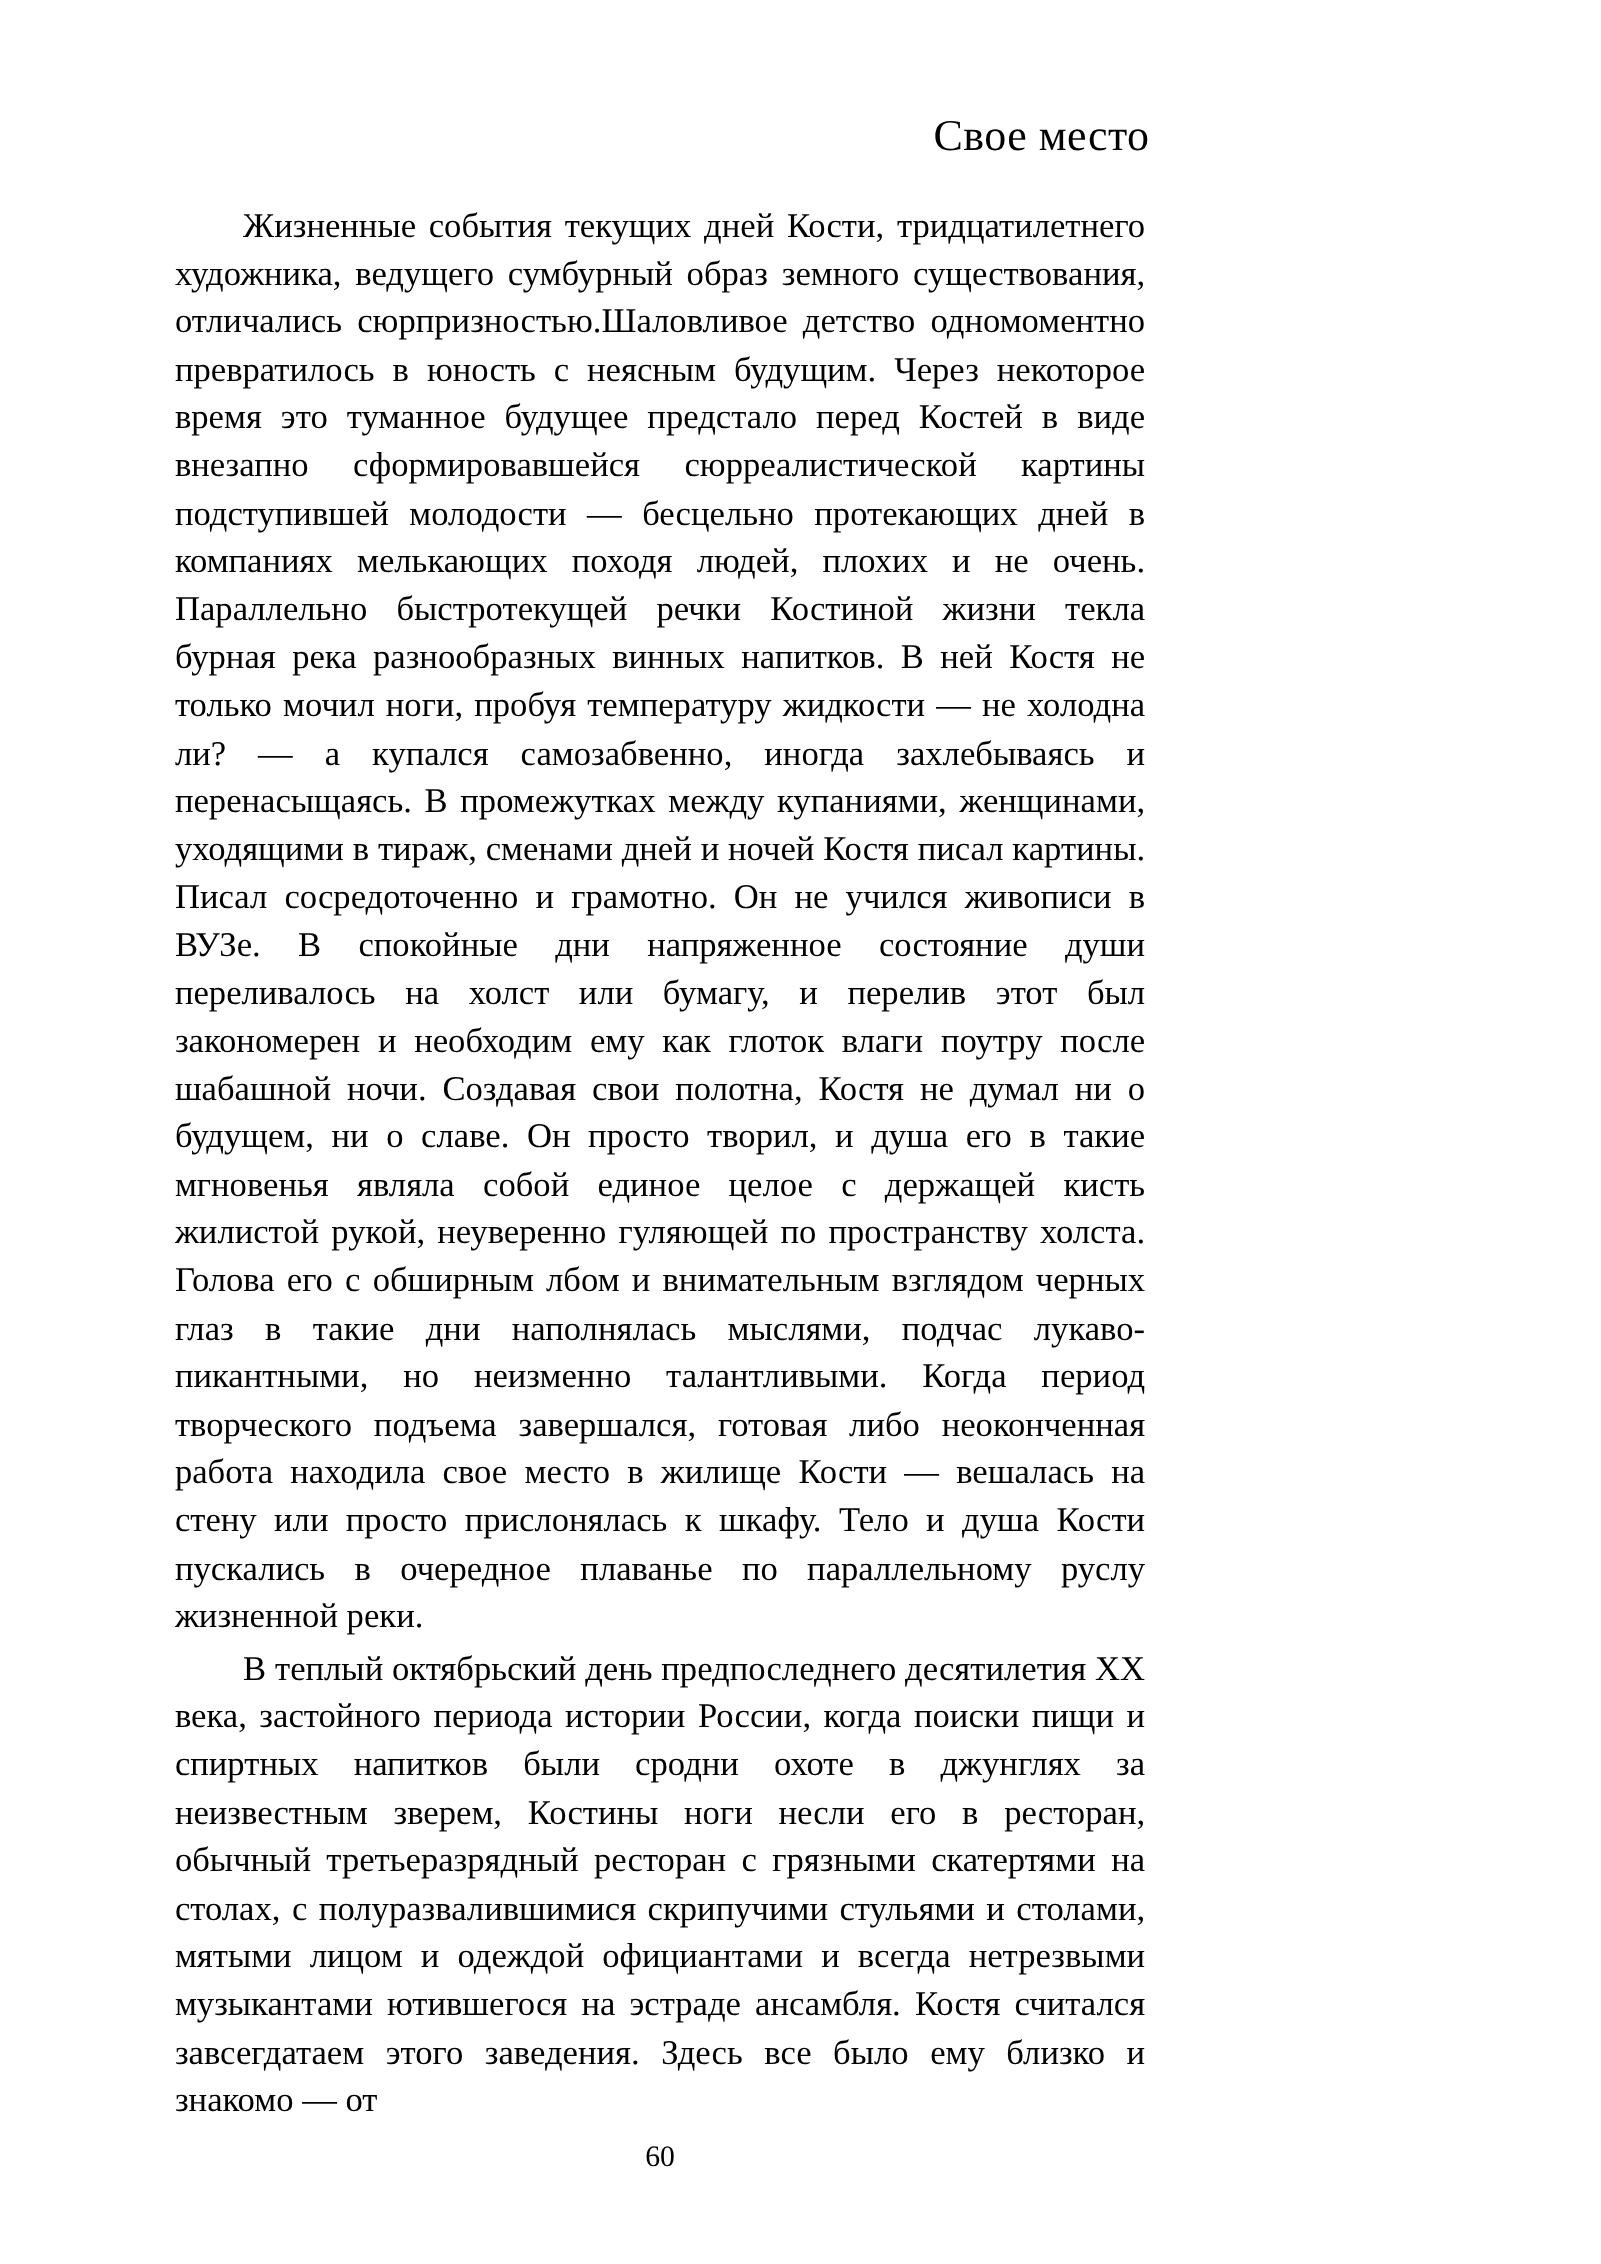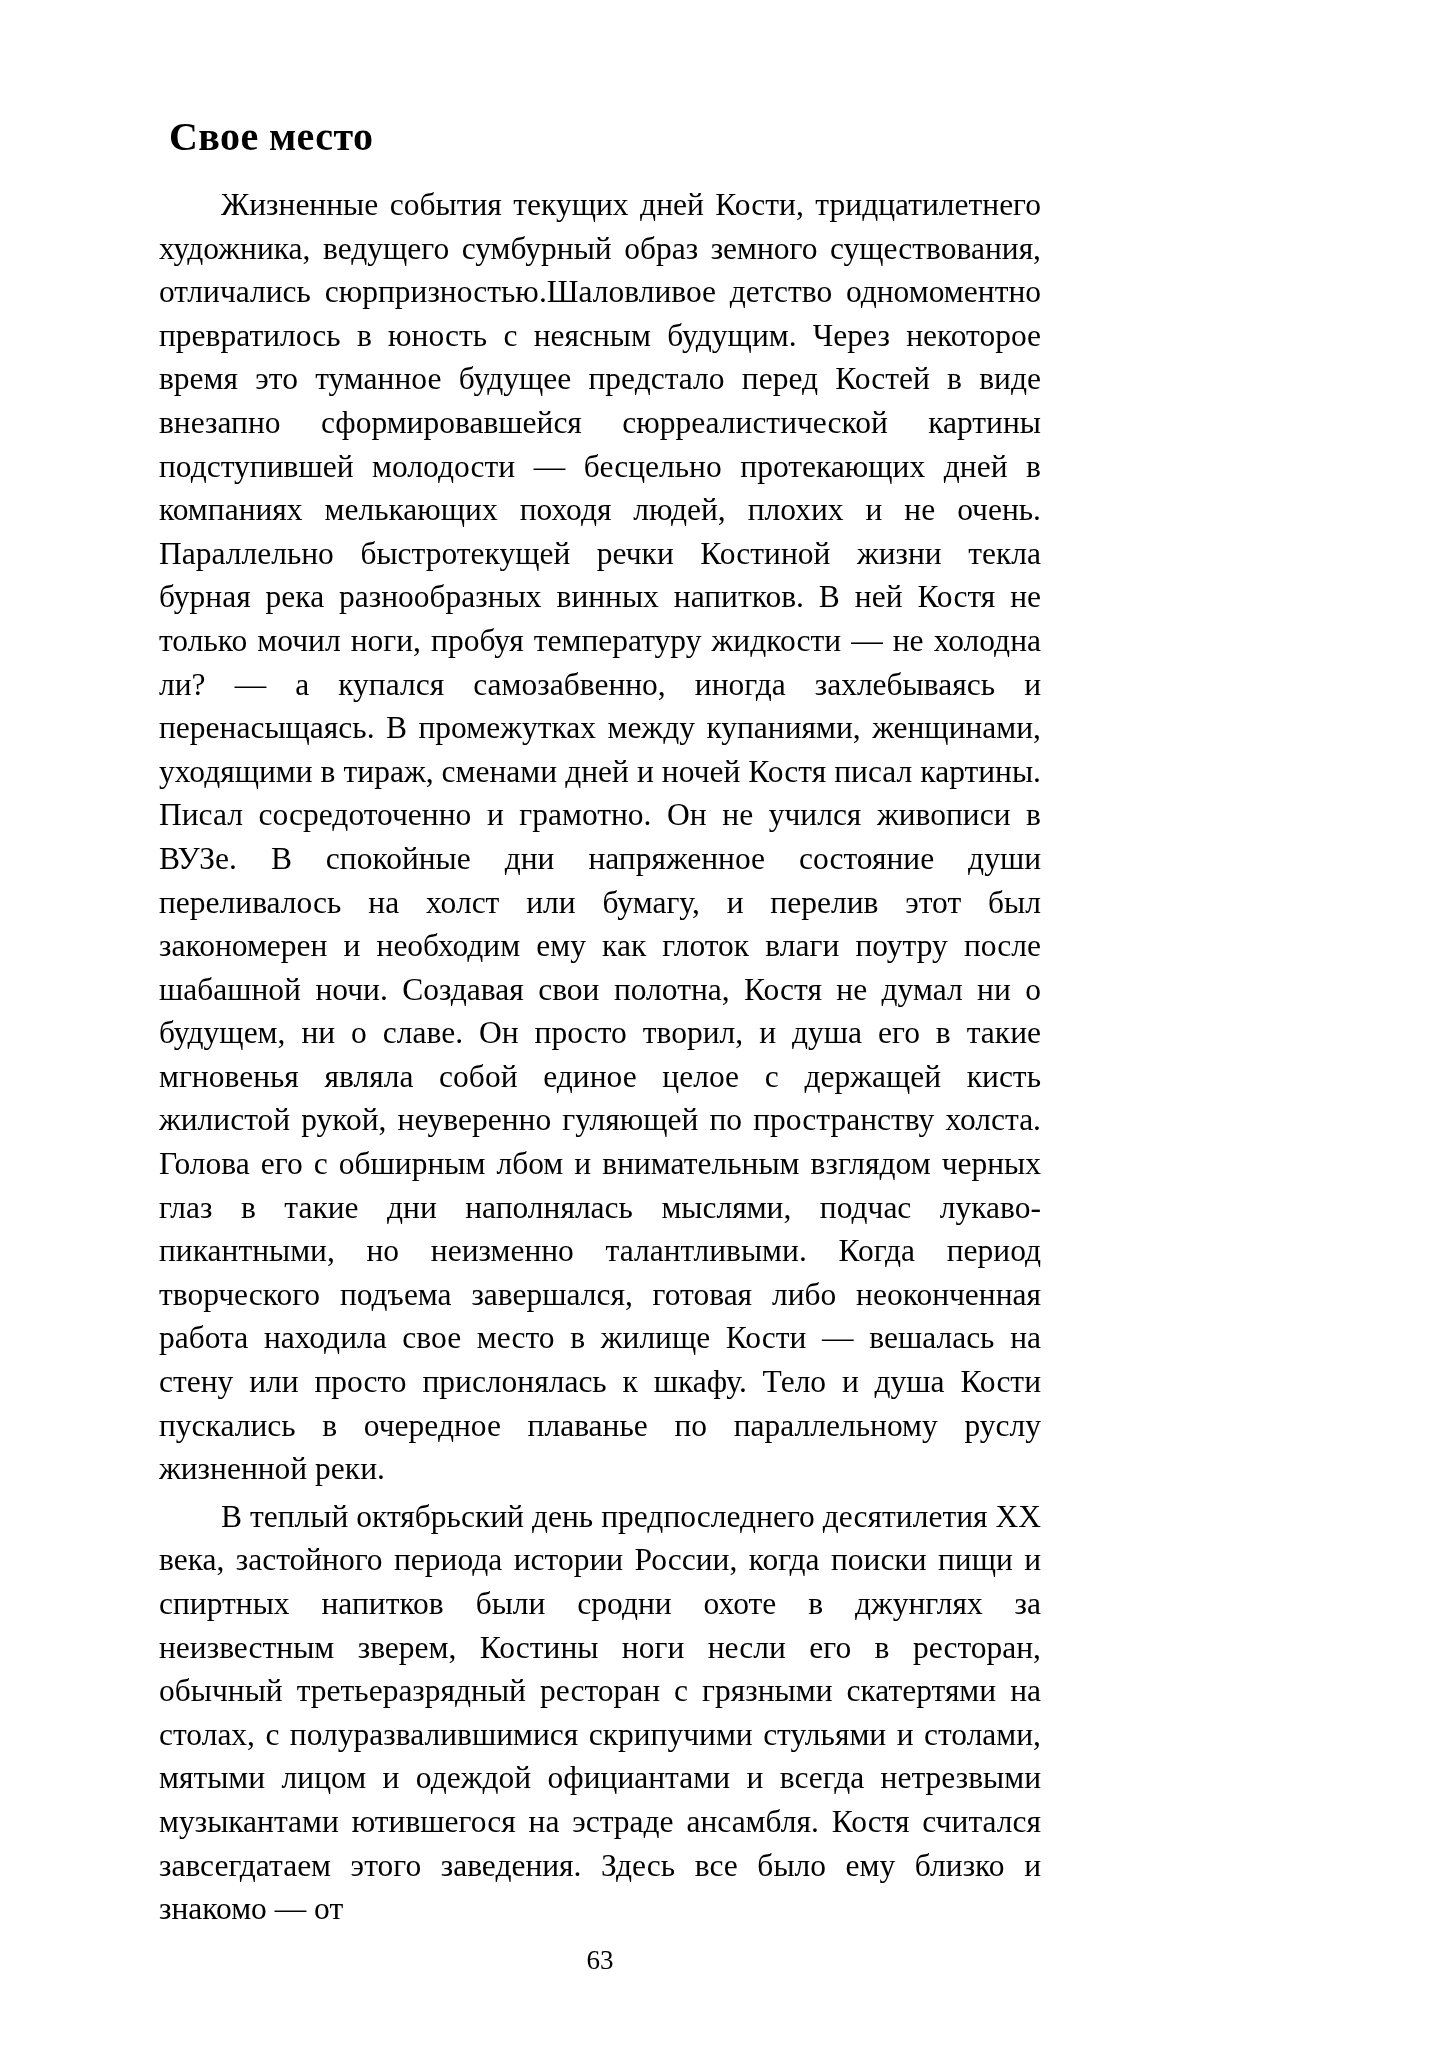--- a/index.html
+++ b/index.html
@@ -17,24 +17,24 @@
     font-family: "Liberation Serif", "DejaVu Serif", serif;
     color: #000000;
   }
   .content {
     position: absolute;
     left: 155px;
     top: 0;
     width: 890px;
   }
   .doc-title {
-    margin: 14px;
+    margin: 0;
     padding: 0;
-    text-align: left;
-    font-weight: bold;
+    text-align: right;
+    font-weight: normal;
     font-size: 40px;
     line-height: 1.0;
     letter-spacing: 0.4px;
     position: absolute;
     top: 103px;
     left: 0;
     width: 890px;
   }
   .body-text {
     position: absolute;
@@ -73,16 +73,16 @@
 <div class="page">
   <div class="content">
 
     <h1 class="doc-title">Свое место</h1>
 
     <div class="body-text">
       <p class="para">Жизненные события текущих дней Кости, тридцатилетнего художника, ведущего сумбурный образ земного существования, отличались сюрпризностью.Шаловливое детство одномоментно превратилось в юность с неясным будущим. Через некоторое время это туманное будущее предстало перед Костей в виде внезапно сформировавшейся сюрреалистической картины подступившей молодости — бесцельно протекающих дней в компаниях мелькающих походя людей, плохих и не очень. Параллельно быстротекущей речки Костиной жизни текла бурная река разнообразных винных напитков. В ней Костя не только мочил ноги, пробуя температуру жидкости — не холодна ли? — а купался самозабвенно, иногда захлебываясь и перенасыщаясь. В промежутках между купаниями, женщинами, уходящими в тираж, сменами дней и ночей Костя писал картины. Писал сосредоточенно и грамотно. Он не учился живописи в ВУЗе. В спокойные дни напряженное состояние души переливалось на холст или бумагу, и перелив этот был закономерен и необходим ему как глоток влаги поутру после шабашной ночи. Создавая свои полотна, Костя не думал ни о будущем, ни о славе. Он просто творил, и душа его в такие мгновенья являла собой единое целое с держащей кисть жилистой рукой, неуверенно гуляющей по пространству холста. Голова его с обширным лбом и внимательным взглядом черных глаз в такие дни наполнялась мыслями, подчас лукаво-пикантными, но неизменно талантливыми. Когда период творческого подъема завершался, готовая либо неоконченная работа находила свое место в жилище Кости — вешалась на стену или просто прислонялась к шкафу. Тело и душа Кости пускались в очередное плаванье по параллельному руслу жизненной реки.</p>
       <p class="para last-full">В теплый октябрьский день предпоследнего десятилетия ХХ века, застойного периода истории России, когда поиски пищи и спиртных напитков были сродни охоте в джунглях за неизвестным зверем, Костины ноги несли его в ресторан, обычный третьеразрядный ресторан с грязными скатертями на столах, с полуразвалившимися скрипучими стульями и столами, мятыми лицом и одеждой официантами и всегда нетрезвыми музыкантами ютившегося на эстраде ансамбля. Костя считался завсегдатаем этого заведения. Здесь все было ему близко и знакомо — от</p>
     </div>
 
-    <div class="page-number">63</div>
+    <div class="page-number">60</div>
 
   </div>
 </div>
 
 </body></html>

